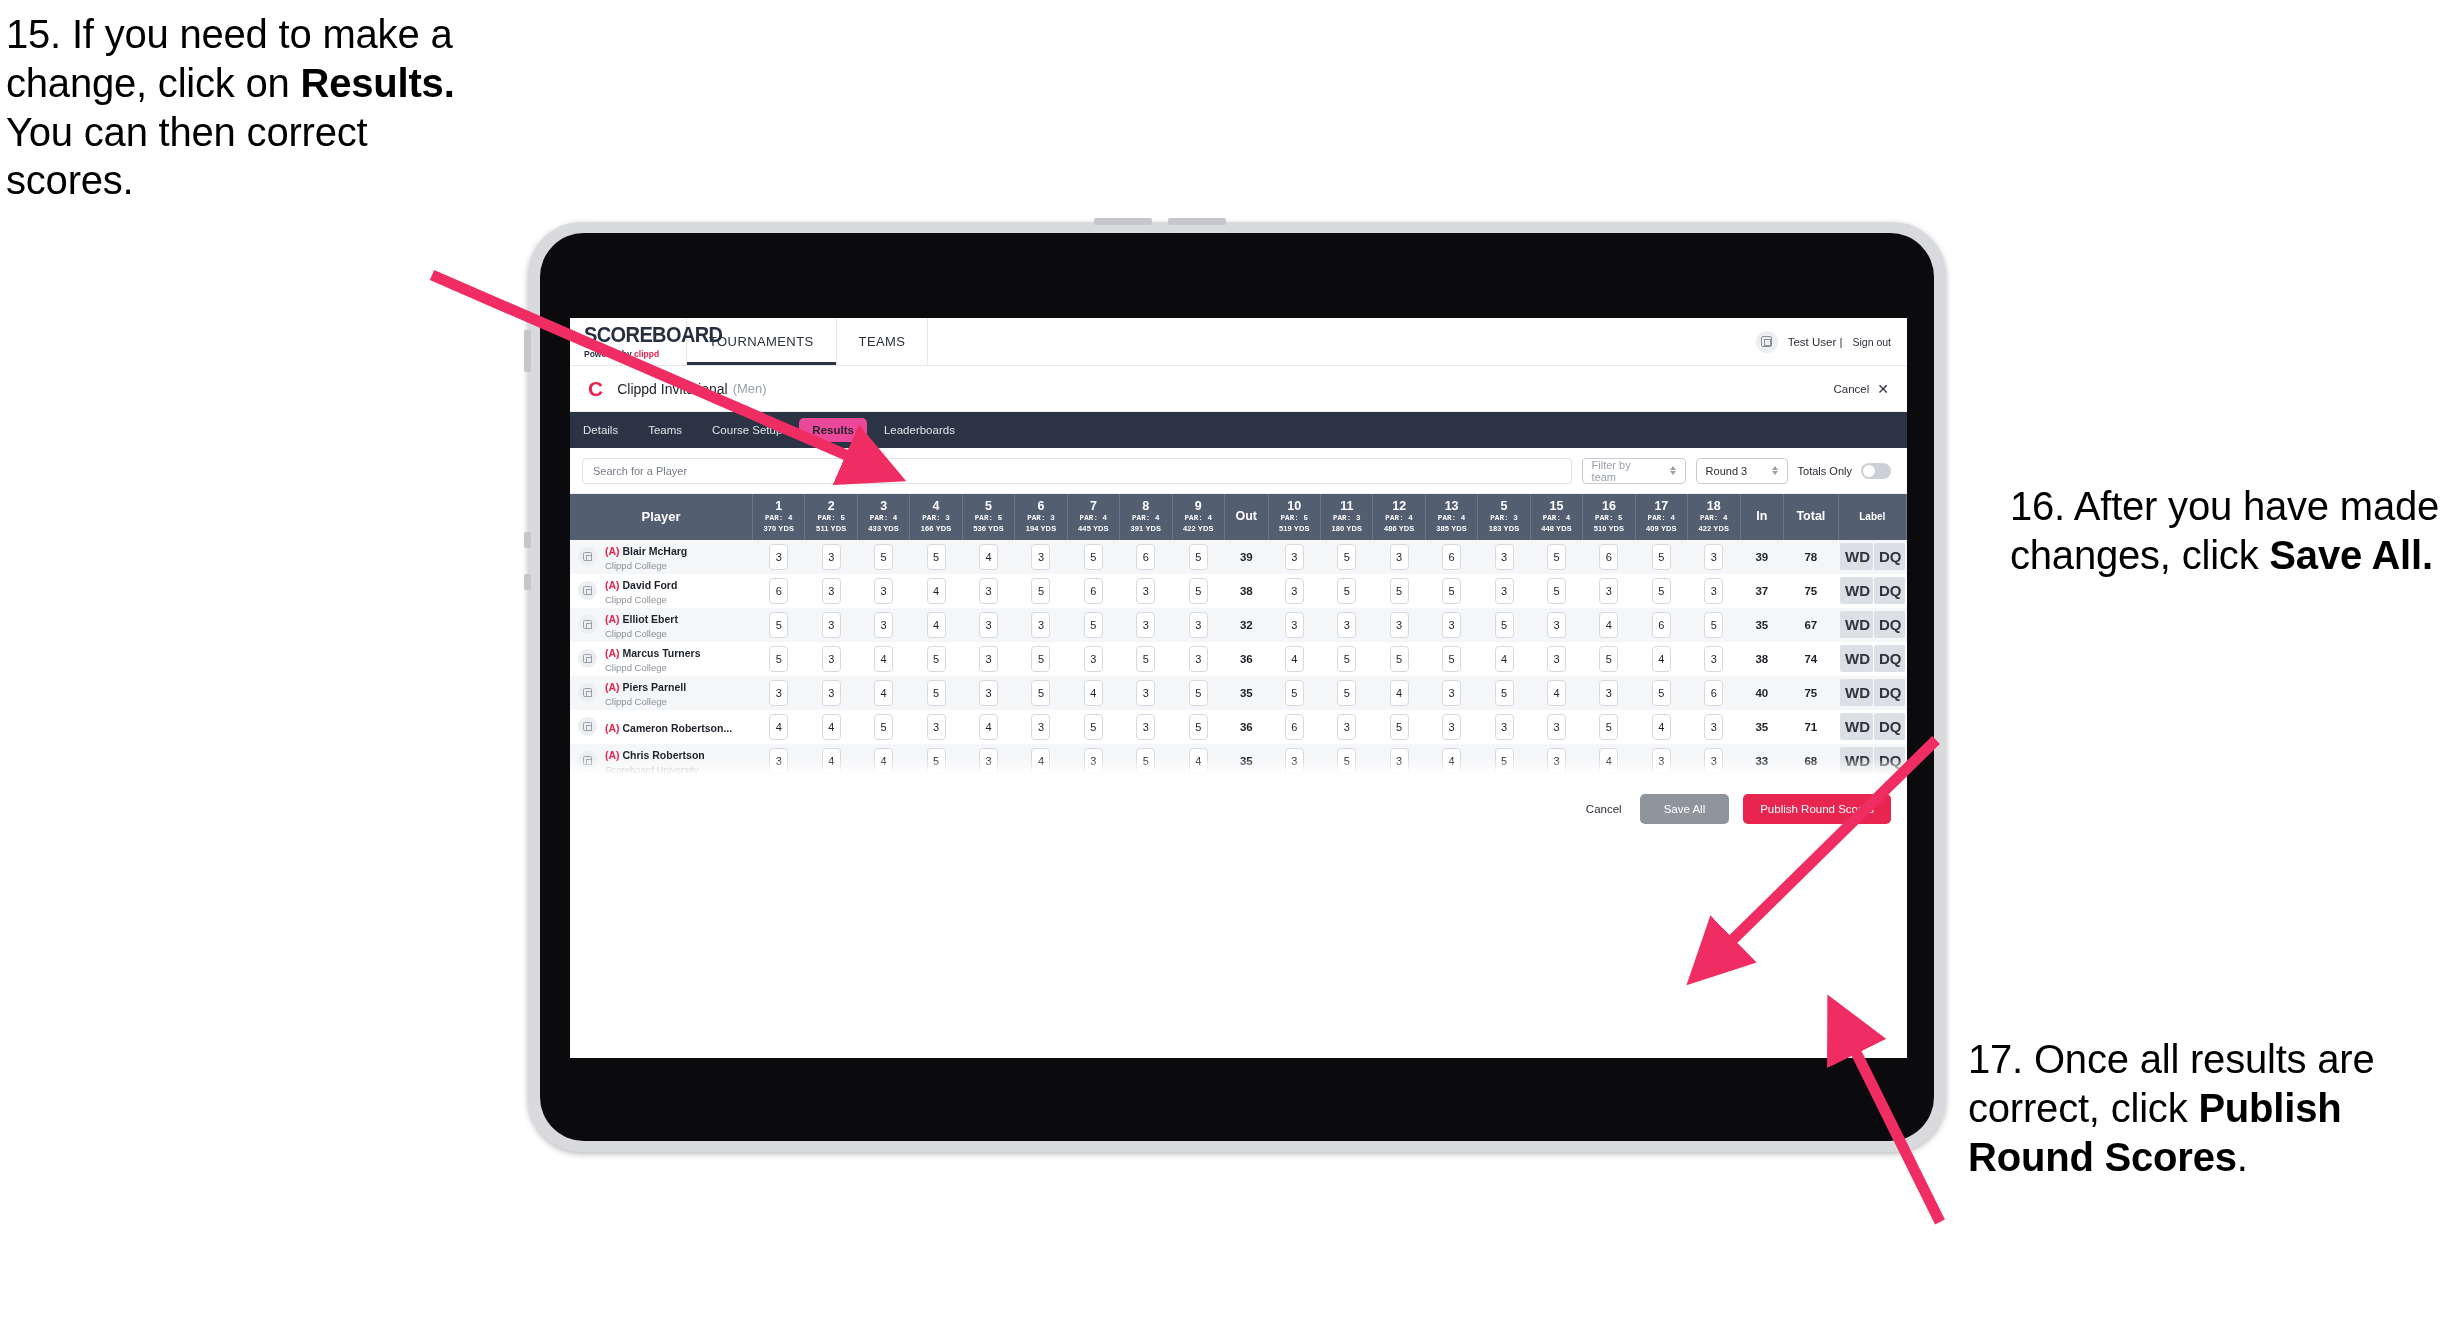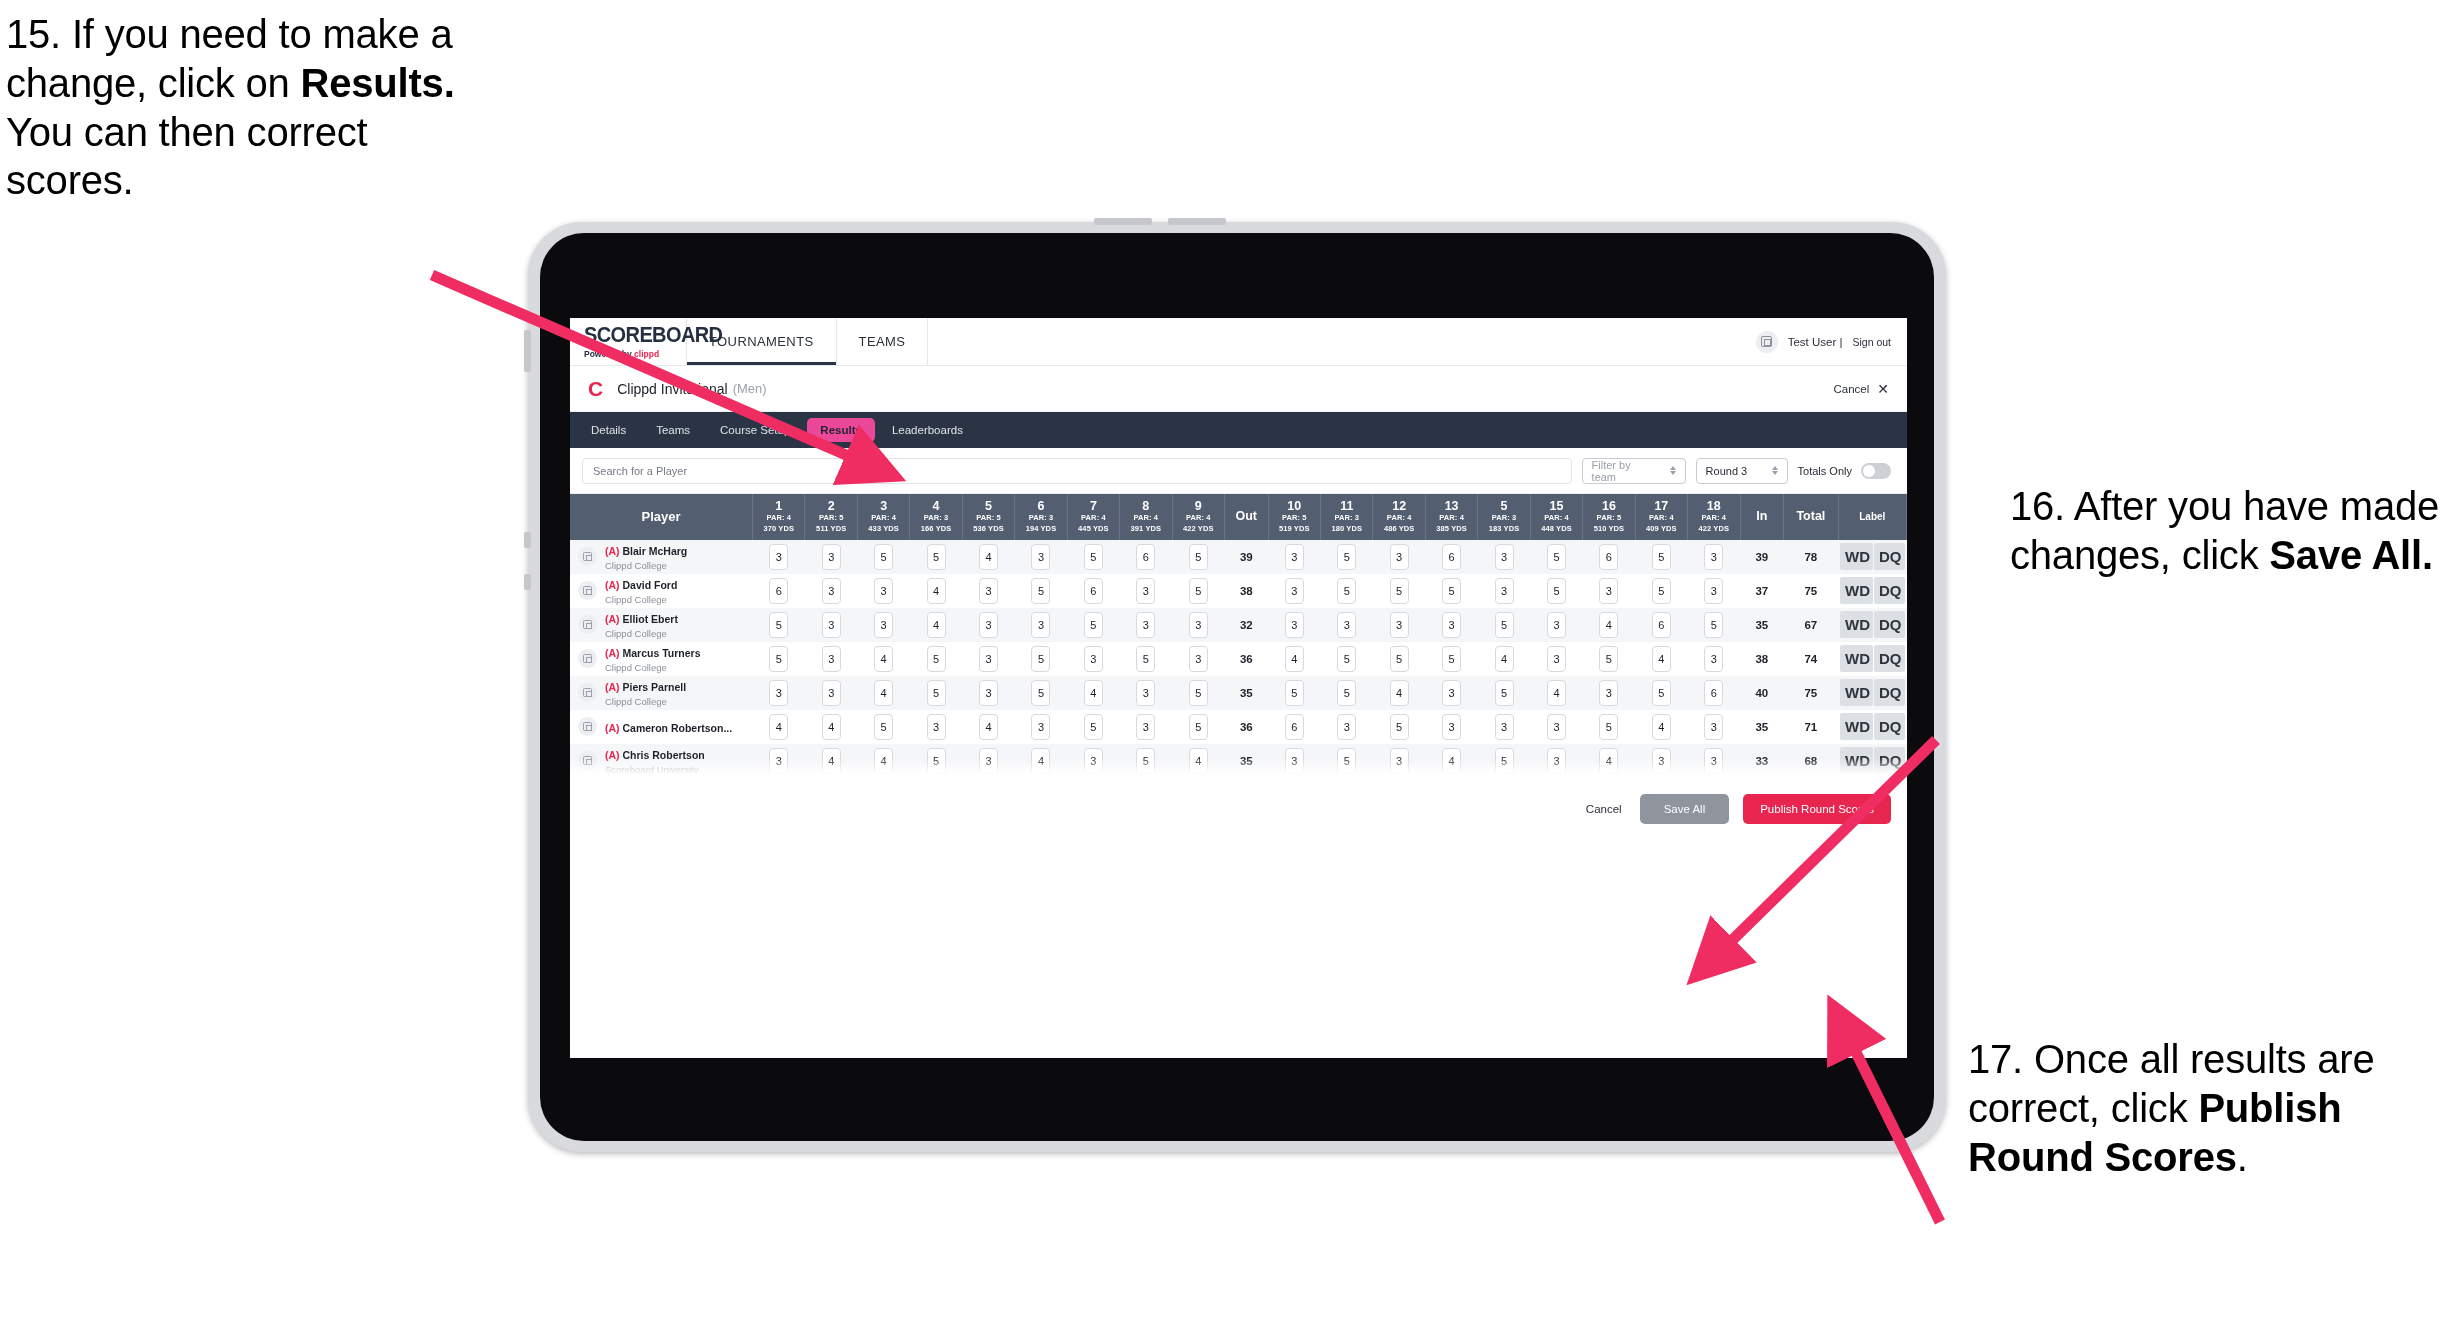--- a/index.html
+++ b/index.html
@@ -98,21 +98,21 @@
     background:#fff; border-bottom:1px solid #eceef1;
   }
   .c-logo { font-size: 21px; font-weight: 800; color:#e8254f; margin-right: 14px; line-height:1; }
   .t-name { font-size: 14px; color:#20242c; font-weight:500; }
   .t-cat { font-size: 13px; color:#9aa0aa; margin-left: 5px; }
   .t-cancel { margin-left:auto; display:flex; align-items:center; gap:8px; font-size:11.5px; color:#2a2f3a; cursor:pointer;}
   .x-glyph { font-size: 14px; color:#2a2f3a; }
 
   
   .tabs {
-    background:#2b3445; height: 36px; display:flex; align-items:center; padding-left: 8px; gap: 4px;
+    background:#2b3445; height: 36px; display:flex; align-items:center; padding-left: 0; gap: 4px;
   }
   .tab {
     font-size: 11.5px; color:#dfe3e8; padding: 6px 13px; border-radius: 5px; cursor:pointer;
     white-space: nowrap;
   }
   .tab.active { background:#ec4899; color:#1f2430; font-weight:600; }
 
   
   .filterbar {
     height: 46px; display:flex; align-items:center; padding: 0 12px; gap: 10px;
@@ -142,21 +142,21 @@
   .tablewrap { position:relative; height: 286px; overflow:hidden; }
   table.sc { border-collapse: collapse; width: 100%; table-layout: fixed; }
   table.sc thead th {
     background:#535e70; color:#fff; font-weight:700;
     border-right: 1px solid #6b7585; padding: 5px 0 6px;
     vertical-align: middle; text-align:center;
   }
   th.player-col { text-align:left; padding-left: 16px; font-size: 13px; width: 134px; }
   th.hole { width: 38.5px; }
   th.hole .hn { font-size: 12.5px; font-weight:700; line-height: 1.15; }
-  th.hole .pr { font-size: 7.5px; font-weight:700; line-height: 1.35; letter-spacing:.1px; }
+  th.hole .pr { font-size: 7.5px; font-weight:700; line-height: 1.35; letter-spacing:.1px;font-family:Liberation Mono, monospace; }
   th.hole .yd { font-size: 7.5px; font-weight:700; line-height: 1.35; letter-spacing:.1px; }
   th.agg { width: 32px; font-size: 12.5px; }
   th.tot { width: 40px; font-size: 12.5px; }
   th.lab { width: 50px; font-size: 10px; border-right: none; }
 
   tbody tr { height: 34px; }
   tbody tr.odd { background:#f5f6f8; }
   tbody tr.even { background:#ffffff; }
   tbody td { text-align:center; vertical-align: middle; }
   td.pcell { text-align:left; padding-left: 8px; }

